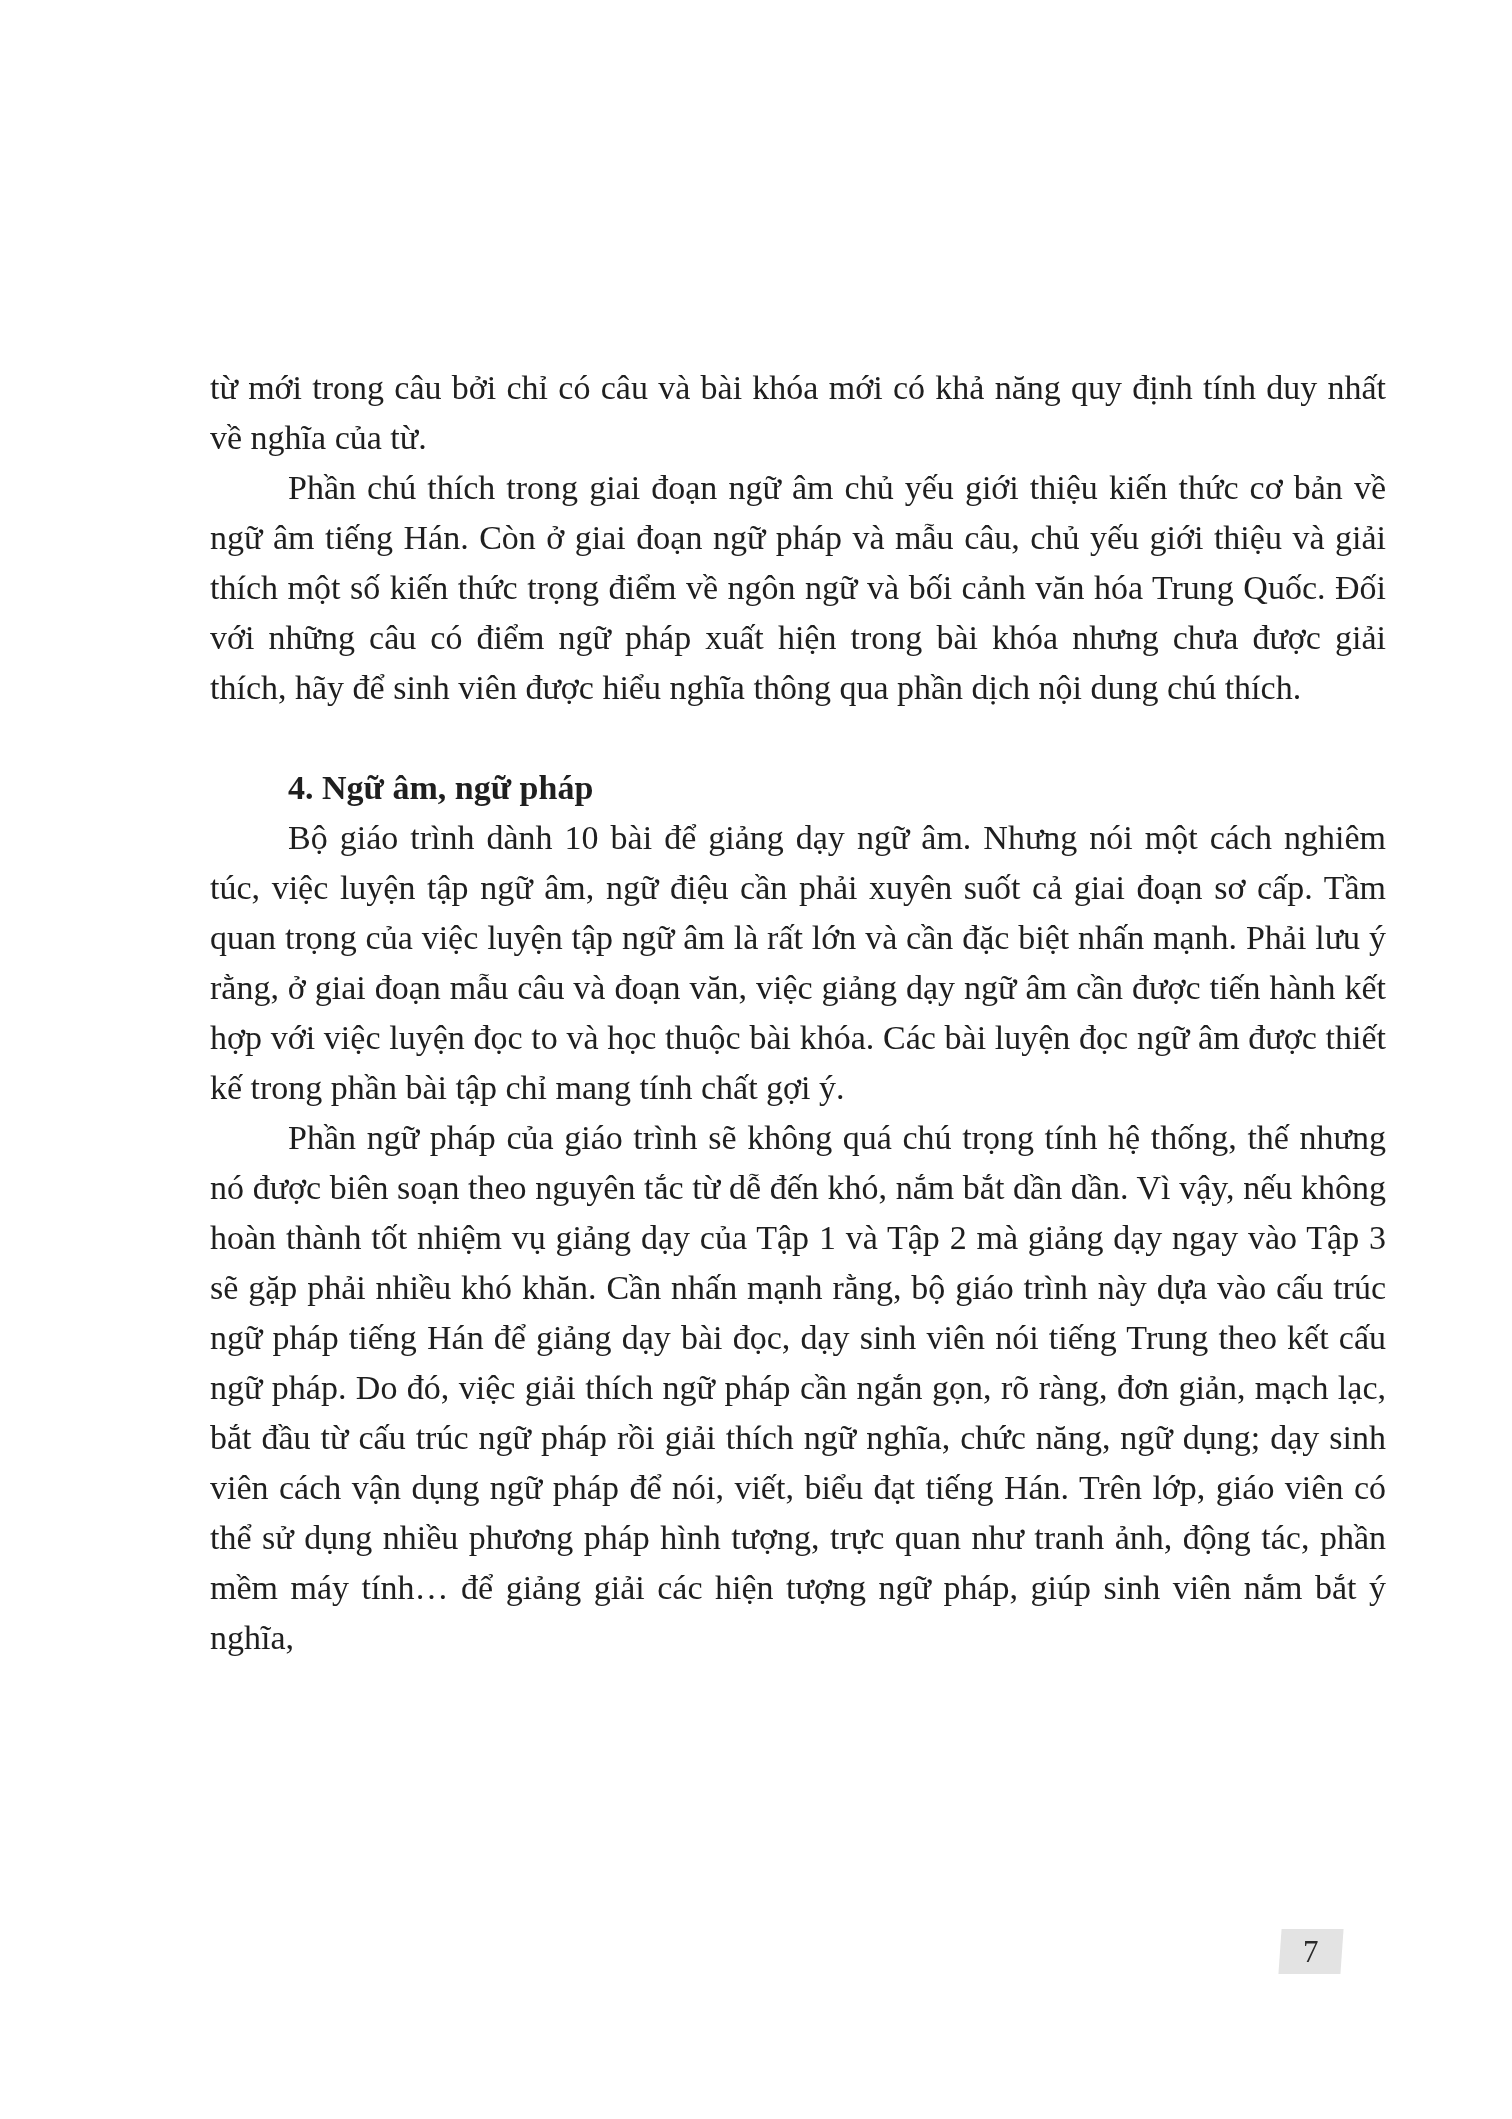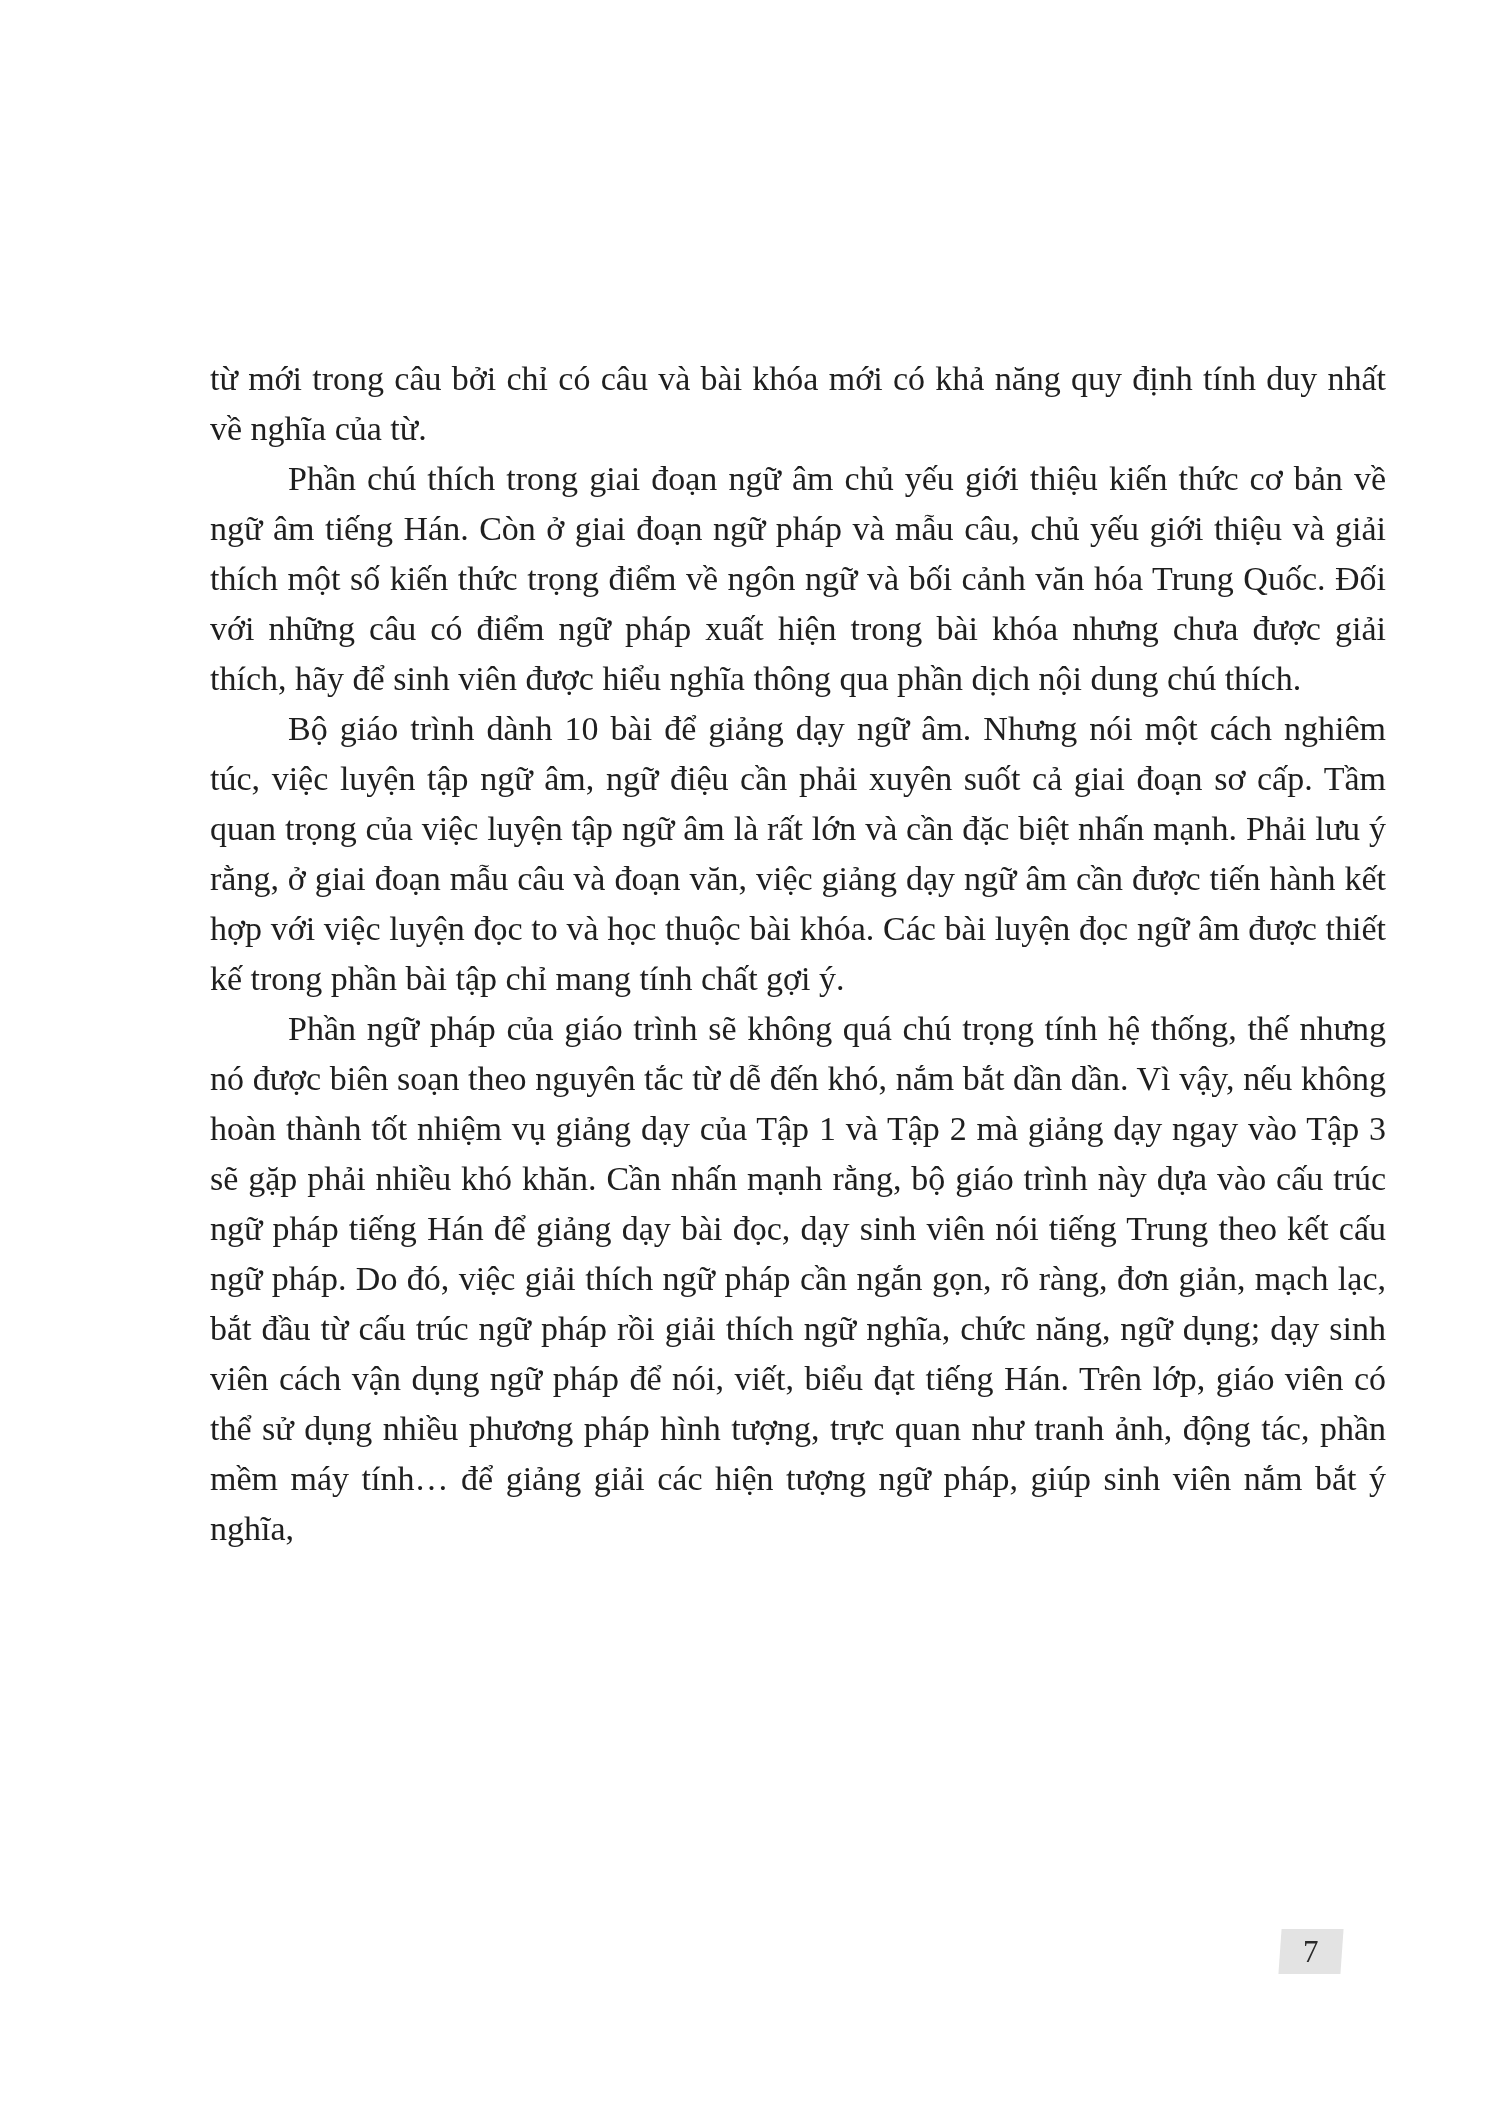--- a/index.html
+++ b/index.html
@@ -15,21 +15,21 @@
     color: var(--text-color, #1f1f1f);
     overflow: hidden;
   }
   .page {
     position: absolute;
     inset: 0;
   }
   .text-block {
     position: absolute;
     left: 210px;
-    top: 354px;
+    top: 363px;
     width: 1176px;
     font-size: 34px;
     line-height: 50px;
     text-align: justify;
   }
   .para {
     margin: 0;
     text-indent: 78px;
     text-align-last: left;
   }
@@ -68,20 +68,21 @@
 
 <div class="page">
 
   <div class="text-block">
 
     <p class="para no-indent">từ mới trong câu bởi chỉ có câu và bài khóa mới có khả năng quy định tính duy nhất về nghĩa của từ.</p>
 
 
     <p class="para">Phần chú thích trong giai đoạn ngữ âm chủ yếu giới thiệu kiến thức cơ bản về ngữ âm tiếng Hán. Còn ở giai đoạn ngữ pháp và mẫu câu, chủ yếu giới thiệu và giải thích một số kiến thức trọng điểm về ngôn ngữ và bối cảnh văn hóa Trung Quốc. Đối với những câu có điểm ngữ pháp xuất hiện trong bài khóa nhưng chưa được giải thích, hãy để sinh viên được hiểu nghĩa thông qua phần dịch nội dung chú thích.</p>
 
+    <h3 class="section-heading">4. Ngữ âm, ngữ pháp</h3>
 
     <p class="para">Bộ giáo trình dành 10 bài để giảng dạy ngữ âm. Nhưng nói một cách nghiêm túc, việc luyện tập ngữ âm, ngữ điệu cần phải xuyên suốt cả giai đoạn sơ cấp. Tầm quan trọng của việc luyện tập ngữ âm là rất lớn và cần đặc biệt nhấn mạnh. Phải lưu ý rằng, ở giai đoạn mẫu câu và đoạn văn, việc giảng dạy ngữ âm cần được tiến hành kết hợp với việc luyện đọc to và học thuộc bài khóa. Các bài luyện đọc ngữ âm được thiết kế trong phần bài tập chỉ mang tính chất gợi ý.</p>
 
     <p class="para">Phần ngữ pháp của giáo trình sẽ không quá chú trọng tính hệ thống, thế nhưng nó được biên soạn theo nguyên tắc từ dễ đến khó, nắm bắt dần dần. Vì vậy, nếu không hoàn thành tốt nhiệm vụ giảng dạy của Tập 1 và Tập 2 mà giảng dạy ngay vào Tập 3 sẽ gặp phải nhiều khó khăn. Cần nhấn mạnh rằng, bộ giáo trình này dựa vào cấu trúc ngữ pháp tiếng Hán để giảng dạy bài đọc, dạy sinh viên nói tiếng Trung theo kết cấu ngữ pháp. Do đó, việc giải thích ngữ pháp cần ngắn gọn, rõ ràng, đơn giản, mạch lạc, bắt đầu từ cấu trúc ngữ pháp rồi giải thích ngữ nghĩa, chức năng, ngữ dụng; dạy sinh viên cách vận dụng ngữ pháp để nói, viết, biểu đạt tiếng Hán. Trên lớp, giáo viên có thể sử dụng nhiều phương pháp hình tượng, trực quan như tranh ảnh, động tác, phần mềm máy tính… để giảng giải các hiện tượng ngữ pháp, giúp sinh viên nắm bắt ý nghĩa,</p>
 
   </div>
 
   <div class="page-number-box">
     <span>7</span>
   </div>

